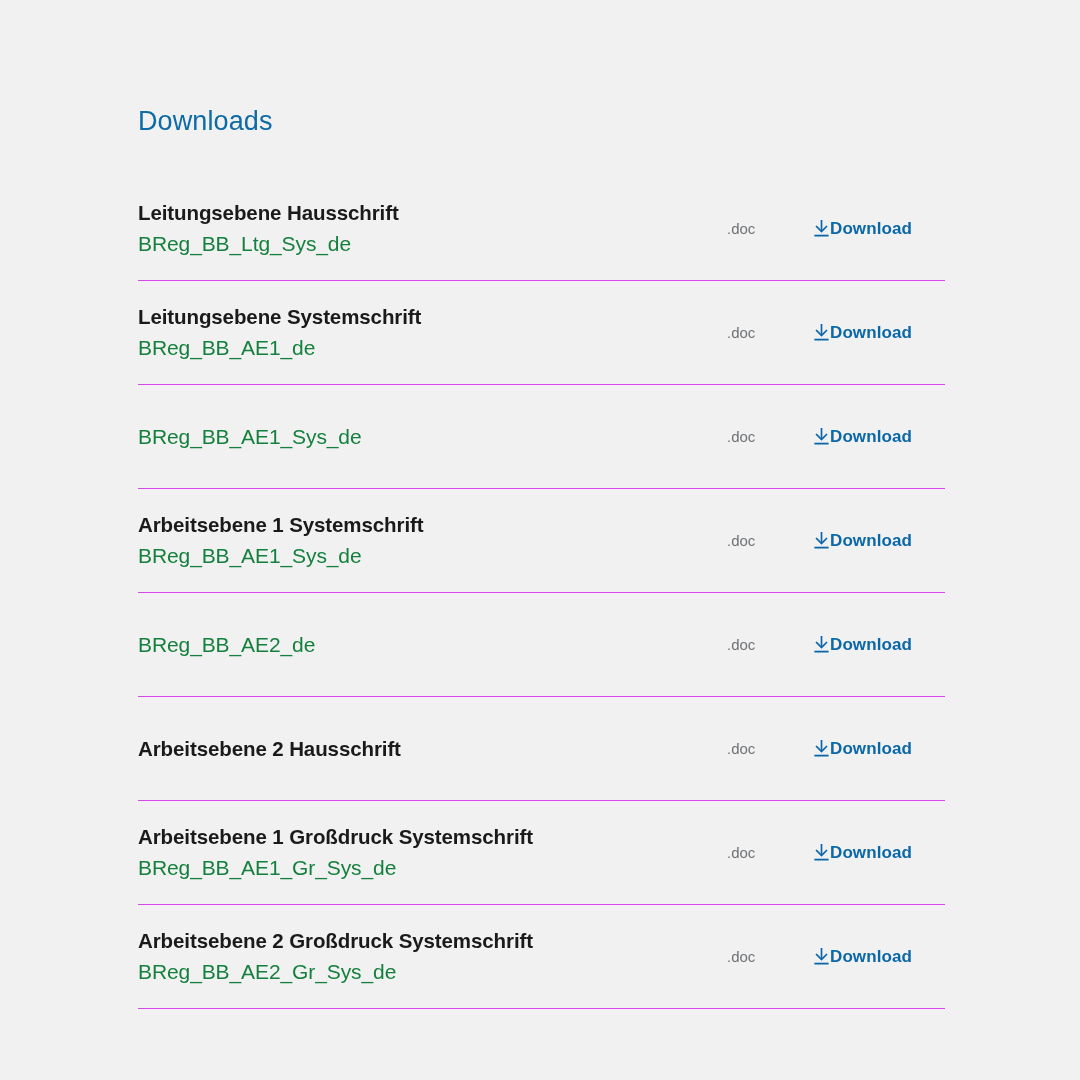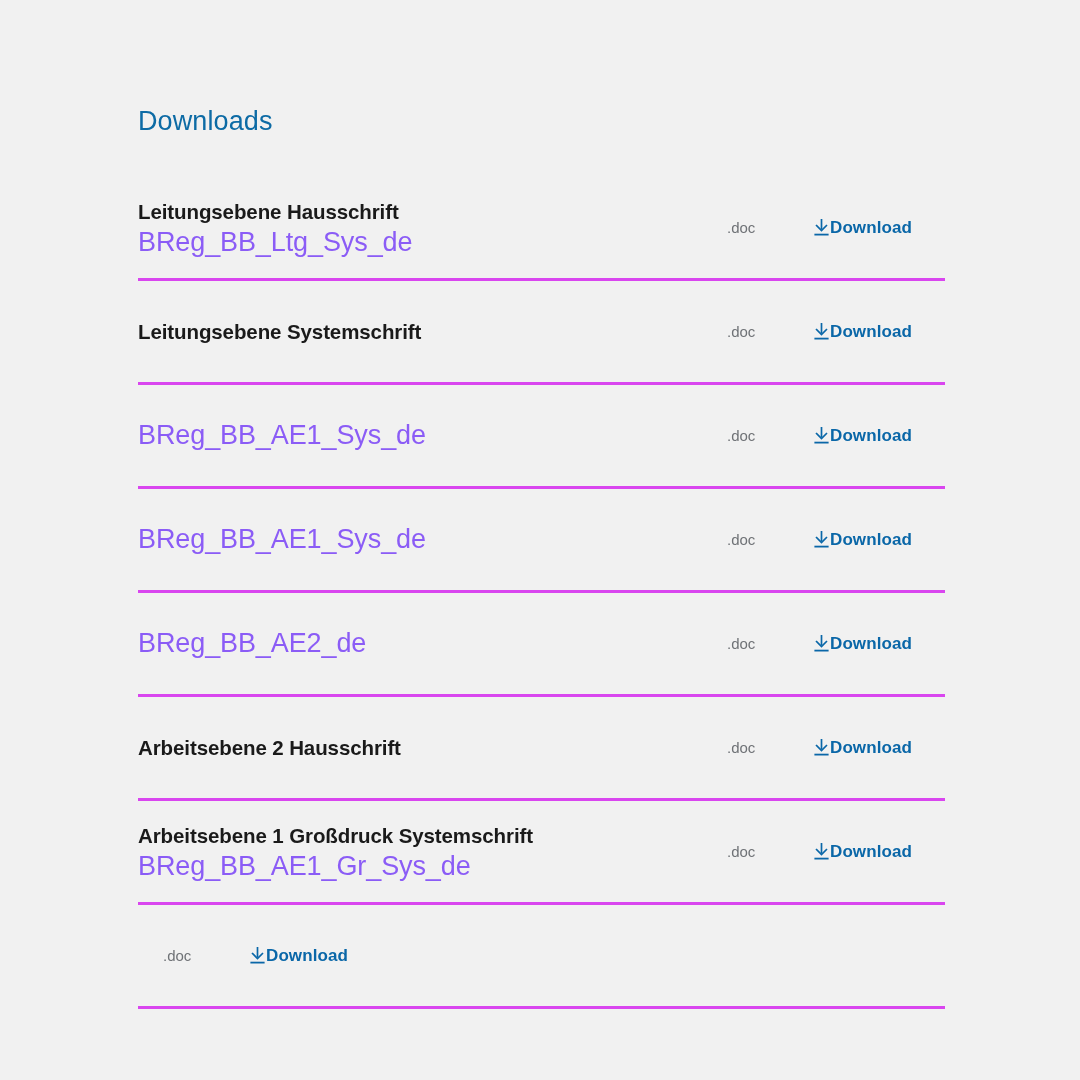--- a/index.html
+++ b/index.html
@@ -44,43 +44,43 @@
     margin: 0;
     padding: 0;
   }
 
   .download-row {
     position: relative;
     display: flex;
     align-items: center;
     box-sizing: border-box;
     height: 104px;
-    border-bottom: 3px solid #d946ef;
+    border-bottom: 1px solid #d946ef;
   }
 
   .row-info {
     flex: 1 1 auto;
     min-width: 0;
     padding-right: 20px;
   }
 
   .file-title {
     display: block;
     color: #1a1a1a;
     font-size: 20.5px;
     font-weight: 700;
     line-height: 30px;
     letter-spacing: -0.1px;
     white-space: nowrap;
   }
 
   .file-name {
     display: block;
-    color: #8b5cf6;
-    font-size: 27px;
+    color: #15803d;
+    font-size: 21px;
     font-weight: 400;
     line-height: 31px;
     letter-spacing: -0.1px;
     white-space: nowrap;
   }
 
   .file-ext {
     flex: 0 0 auto;
     width: 86px;
     text-align: left;
@@ -142,20 +142,21 @@
           <path d="M3.6 7.6 L8.5 12.6 L13.4 7.6" stroke="#0a67a8" stroke-width="1.7" fill="none" stroke-linecap="square"></path>
           <path d="M1.4 16.6 L15.6 16.6" stroke="#0a67a8" stroke-width="1.8"></path>
         </svg>
       </span>
       <span class="download-label">Download</span>
     </a>
   </li>
         <li class="download-row">
     <div class="row-info">
       <span class="file-title">Leitungsebene Systemschrift</span>
+      <span class="file-name">BReg_BB_AE1_de</span>
     </div>
     <div class="file-ext">.doc</div>
     <a class="download-link" href="#">
       <span class="download-icon">
         <svg width="17" height="19" viewBox="0 0 17 19" fill="none" xmlns="http://www.w3.org/2000/svg" aria-hidden="true">
           <path d="M8.5 1 L8.5 11.4" stroke="#0a67a8" stroke-width="1.7"></path>
           <path d="M3.6 7.6 L8.5 12.6 L13.4 7.6" stroke="#0a67a8" stroke-width="1.7" fill="none" stroke-linecap="square"></path>
           <path d="M1.4 16.6 L15.6 16.6" stroke="#0a67a8" stroke-width="1.8"></path>
         </svg>
       </span>
@@ -173,20 +174,21 @@
           <path d="M8.5 1 L8.5 11.4" stroke="#0a67a8" stroke-width="1.7"></path>
           <path d="M3.6 7.6 L8.5 12.6 L13.4 7.6" stroke="#0a67a8" stroke-width="1.7" fill="none" stroke-linecap="square"></path>
           <path d="M1.4 16.6 L15.6 16.6" stroke="#0a67a8" stroke-width="1.8"></path>
         </svg>
       </span>
       <span class="download-label">Download</span>
     </a>
   </li>
         <li class="download-row">
     <div class="row-info">
+      <span class="file-title">Arbeitsebene 1 Systemschrift</span>
       <span class="file-name">BReg_BB_AE1_Sys_de</span>
     </div>
     <div class="file-ext">.doc</div>
     <a class="download-link" href="#">
       <span class="download-icon">
         <svg width="17" height="19" viewBox="0 0 17 19" fill="none" xmlns="http://www.w3.org/2000/svg" aria-hidden="true">
           <path d="M8.5 1 L8.5 11.4" stroke="#0a67a8" stroke-width="1.7"></path>
           <path d="M3.6 7.6 L8.5 12.6 L13.4 7.6" stroke="#0a67a8" stroke-width="1.7" fill="none" stroke-linecap="square"></path>
           <path d="M1.4 16.6 L15.6 16.6" stroke="#0a67a8" stroke-width="1.8"></path>
         </svg>
@@ -237,20 +239,24 @@
         <svg width="17" height="19" viewBox="0 0 17 19" fill="none" xmlns="http://www.w3.org/2000/svg" aria-hidden="true">
           <path d="M8.5 1 L8.5 11.4" stroke="#0a67a8" stroke-width="1.7"></path>
           <path d="M3.6 7.6 L8.5 12.6 L13.4 7.6" stroke="#0a67a8" stroke-width="1.7" fill="none" stroke-linecap="square"></path>
           <path d="M1.4 16.6 L15.6 16.6" stroke="#0a67a8" stroke-width="1.8"></path>
         </svg>
       </span>
       <span class="download-label">Download</span>
     </a>
   </li>
         <li class="download-row">
+    <div class="row-info">
+      <span class="file-title">Arbeitsebene 2 Großdruck Systemschrift</span>
+      <span class="file-name">BReg_BB_AE2_Gr_Sys_de</span>
+    </div>
     <div class="file-ext">.doc</div>
     <a class="download-link" href="#">
       <span class="download-icon">
         <svg width="17" height="19" viewBox="0 0 17 19" fill="none" xmlns="http://www.w3.org/2000/svg" aria-hidden="true">
           <path d="M8.5 1 L8.5 11.4" stroke="#0a67a8" stroke-width="1.7"></path>
           <path d="M3.6 7.6 L8.5 12.6 L13.4 7.6" stroke="#0a67a8" stroke-width="1.7" fill="none" stroke-linecap="square"></path>
           <path d="M1.4 16.6 L15.6 16.6" stroke="#0a67a8" stroke-width="1.8"></path>
         </svg>
       </span>
       <span class="download-label">Download</span>

